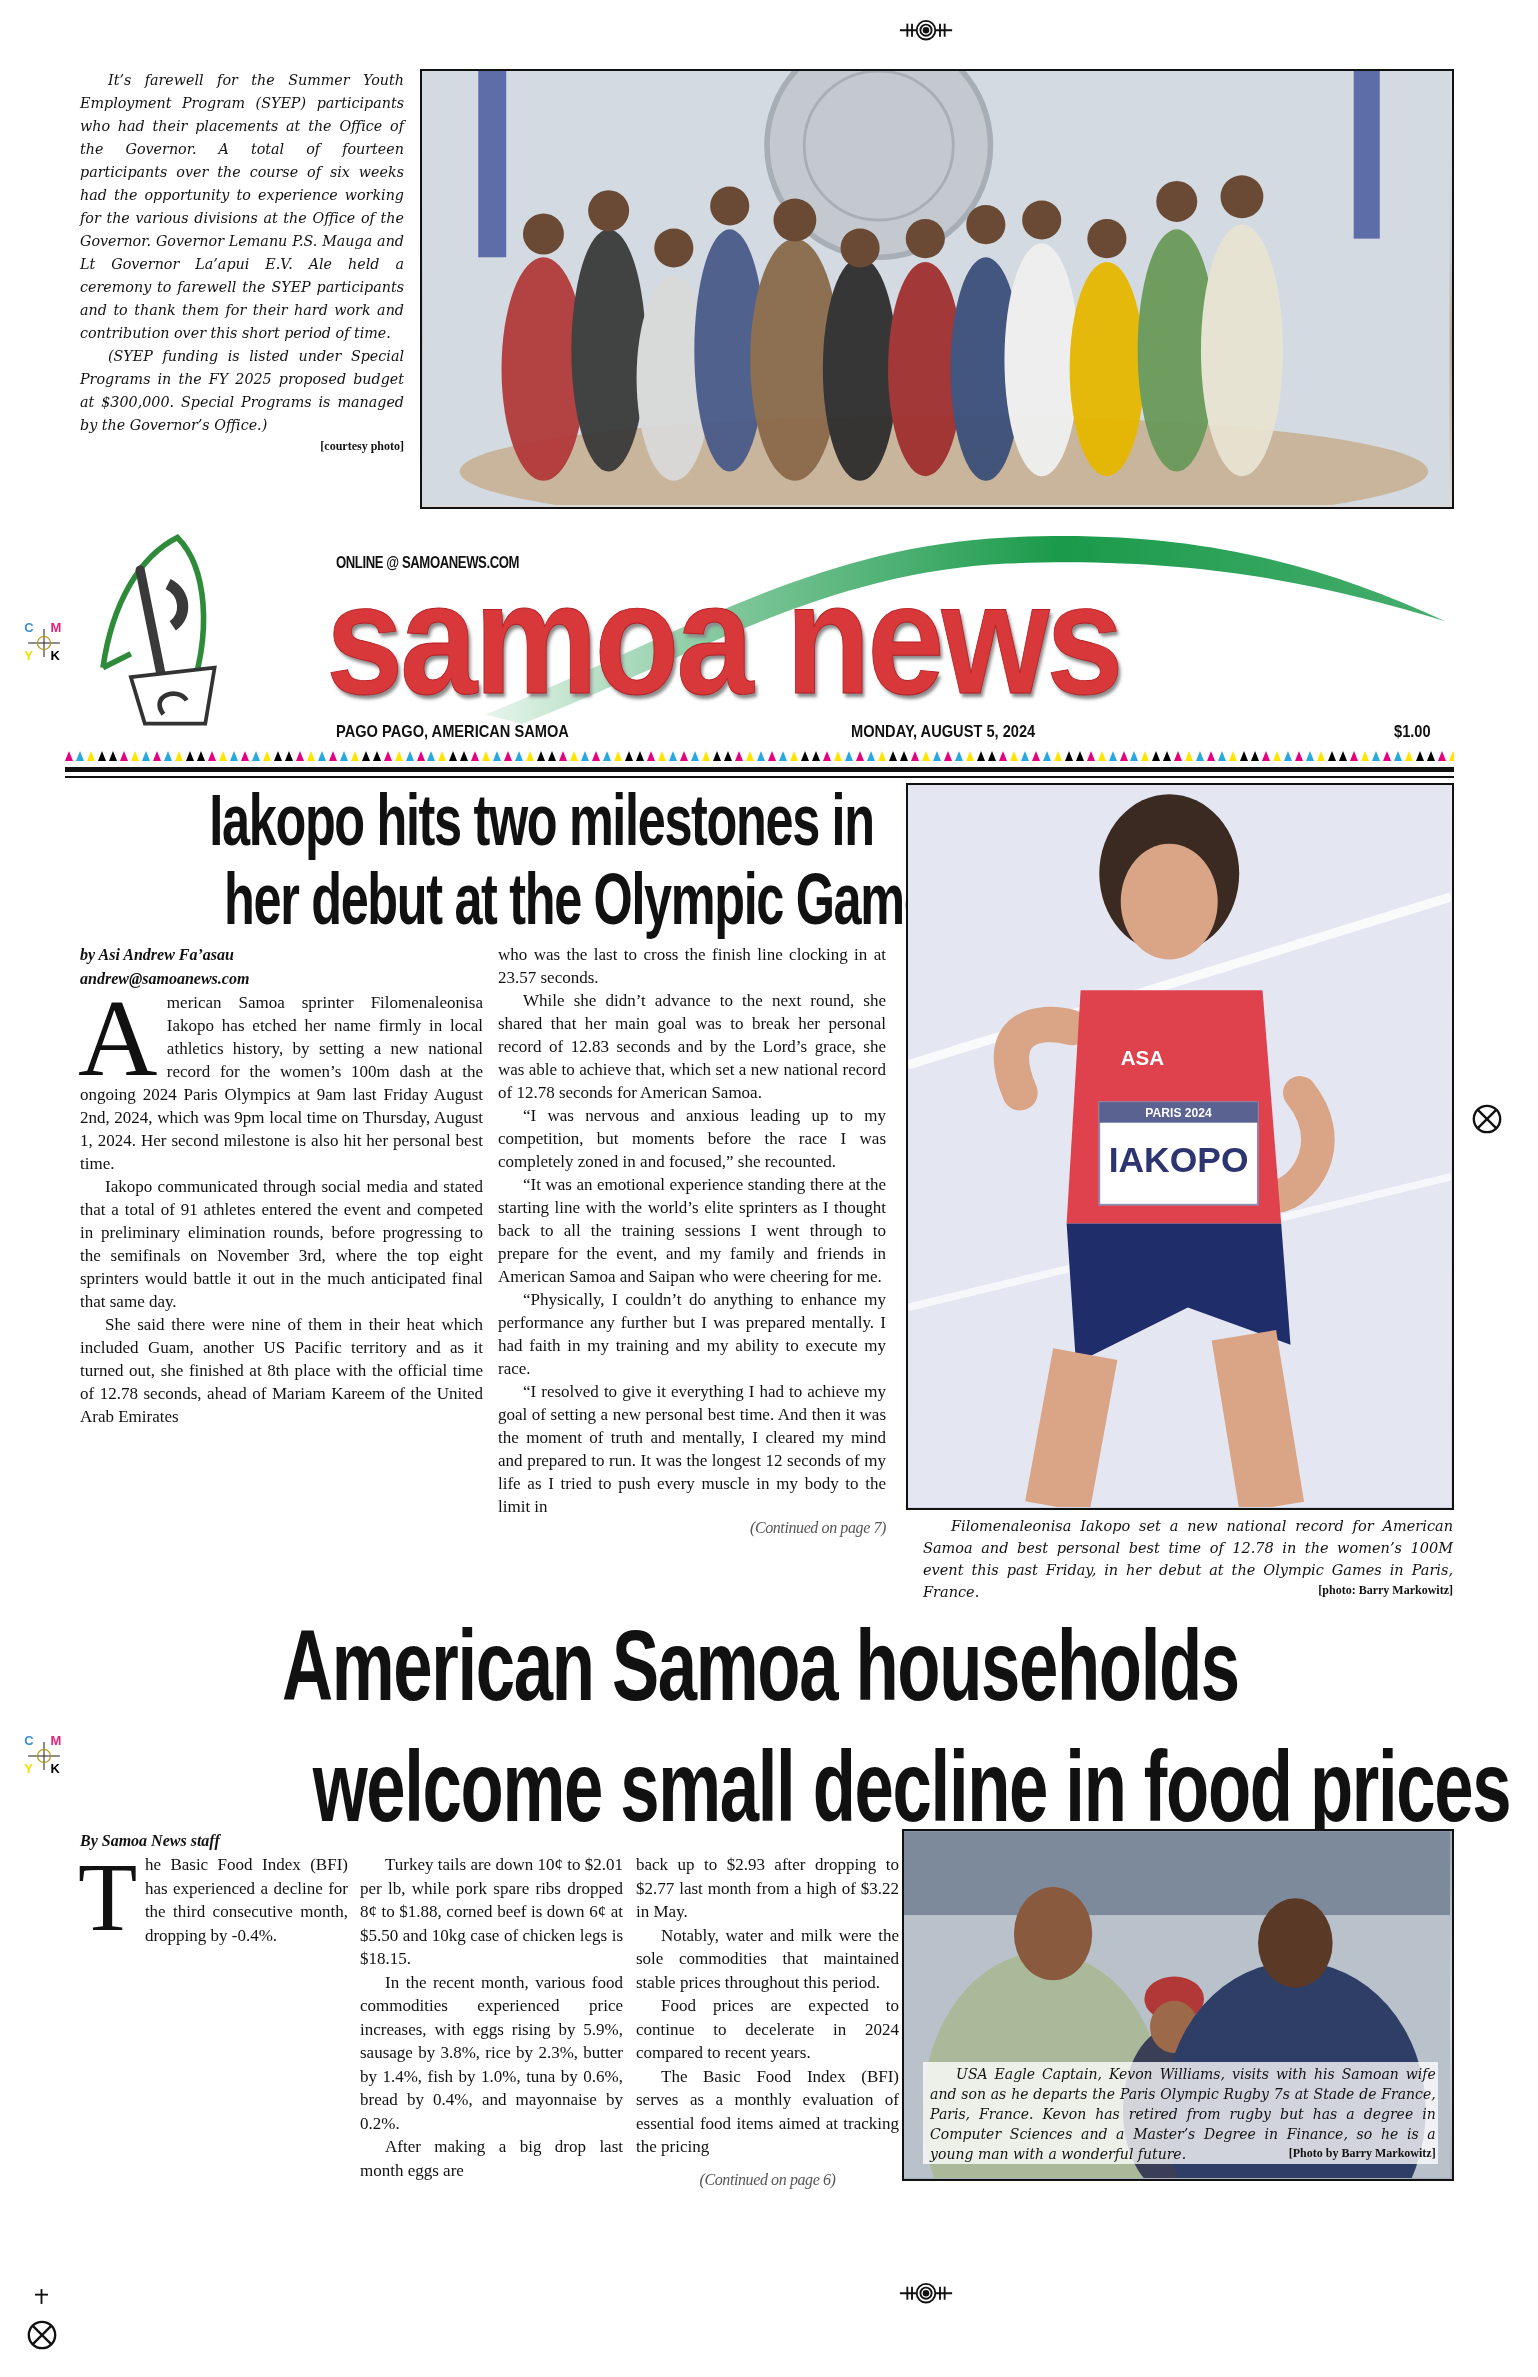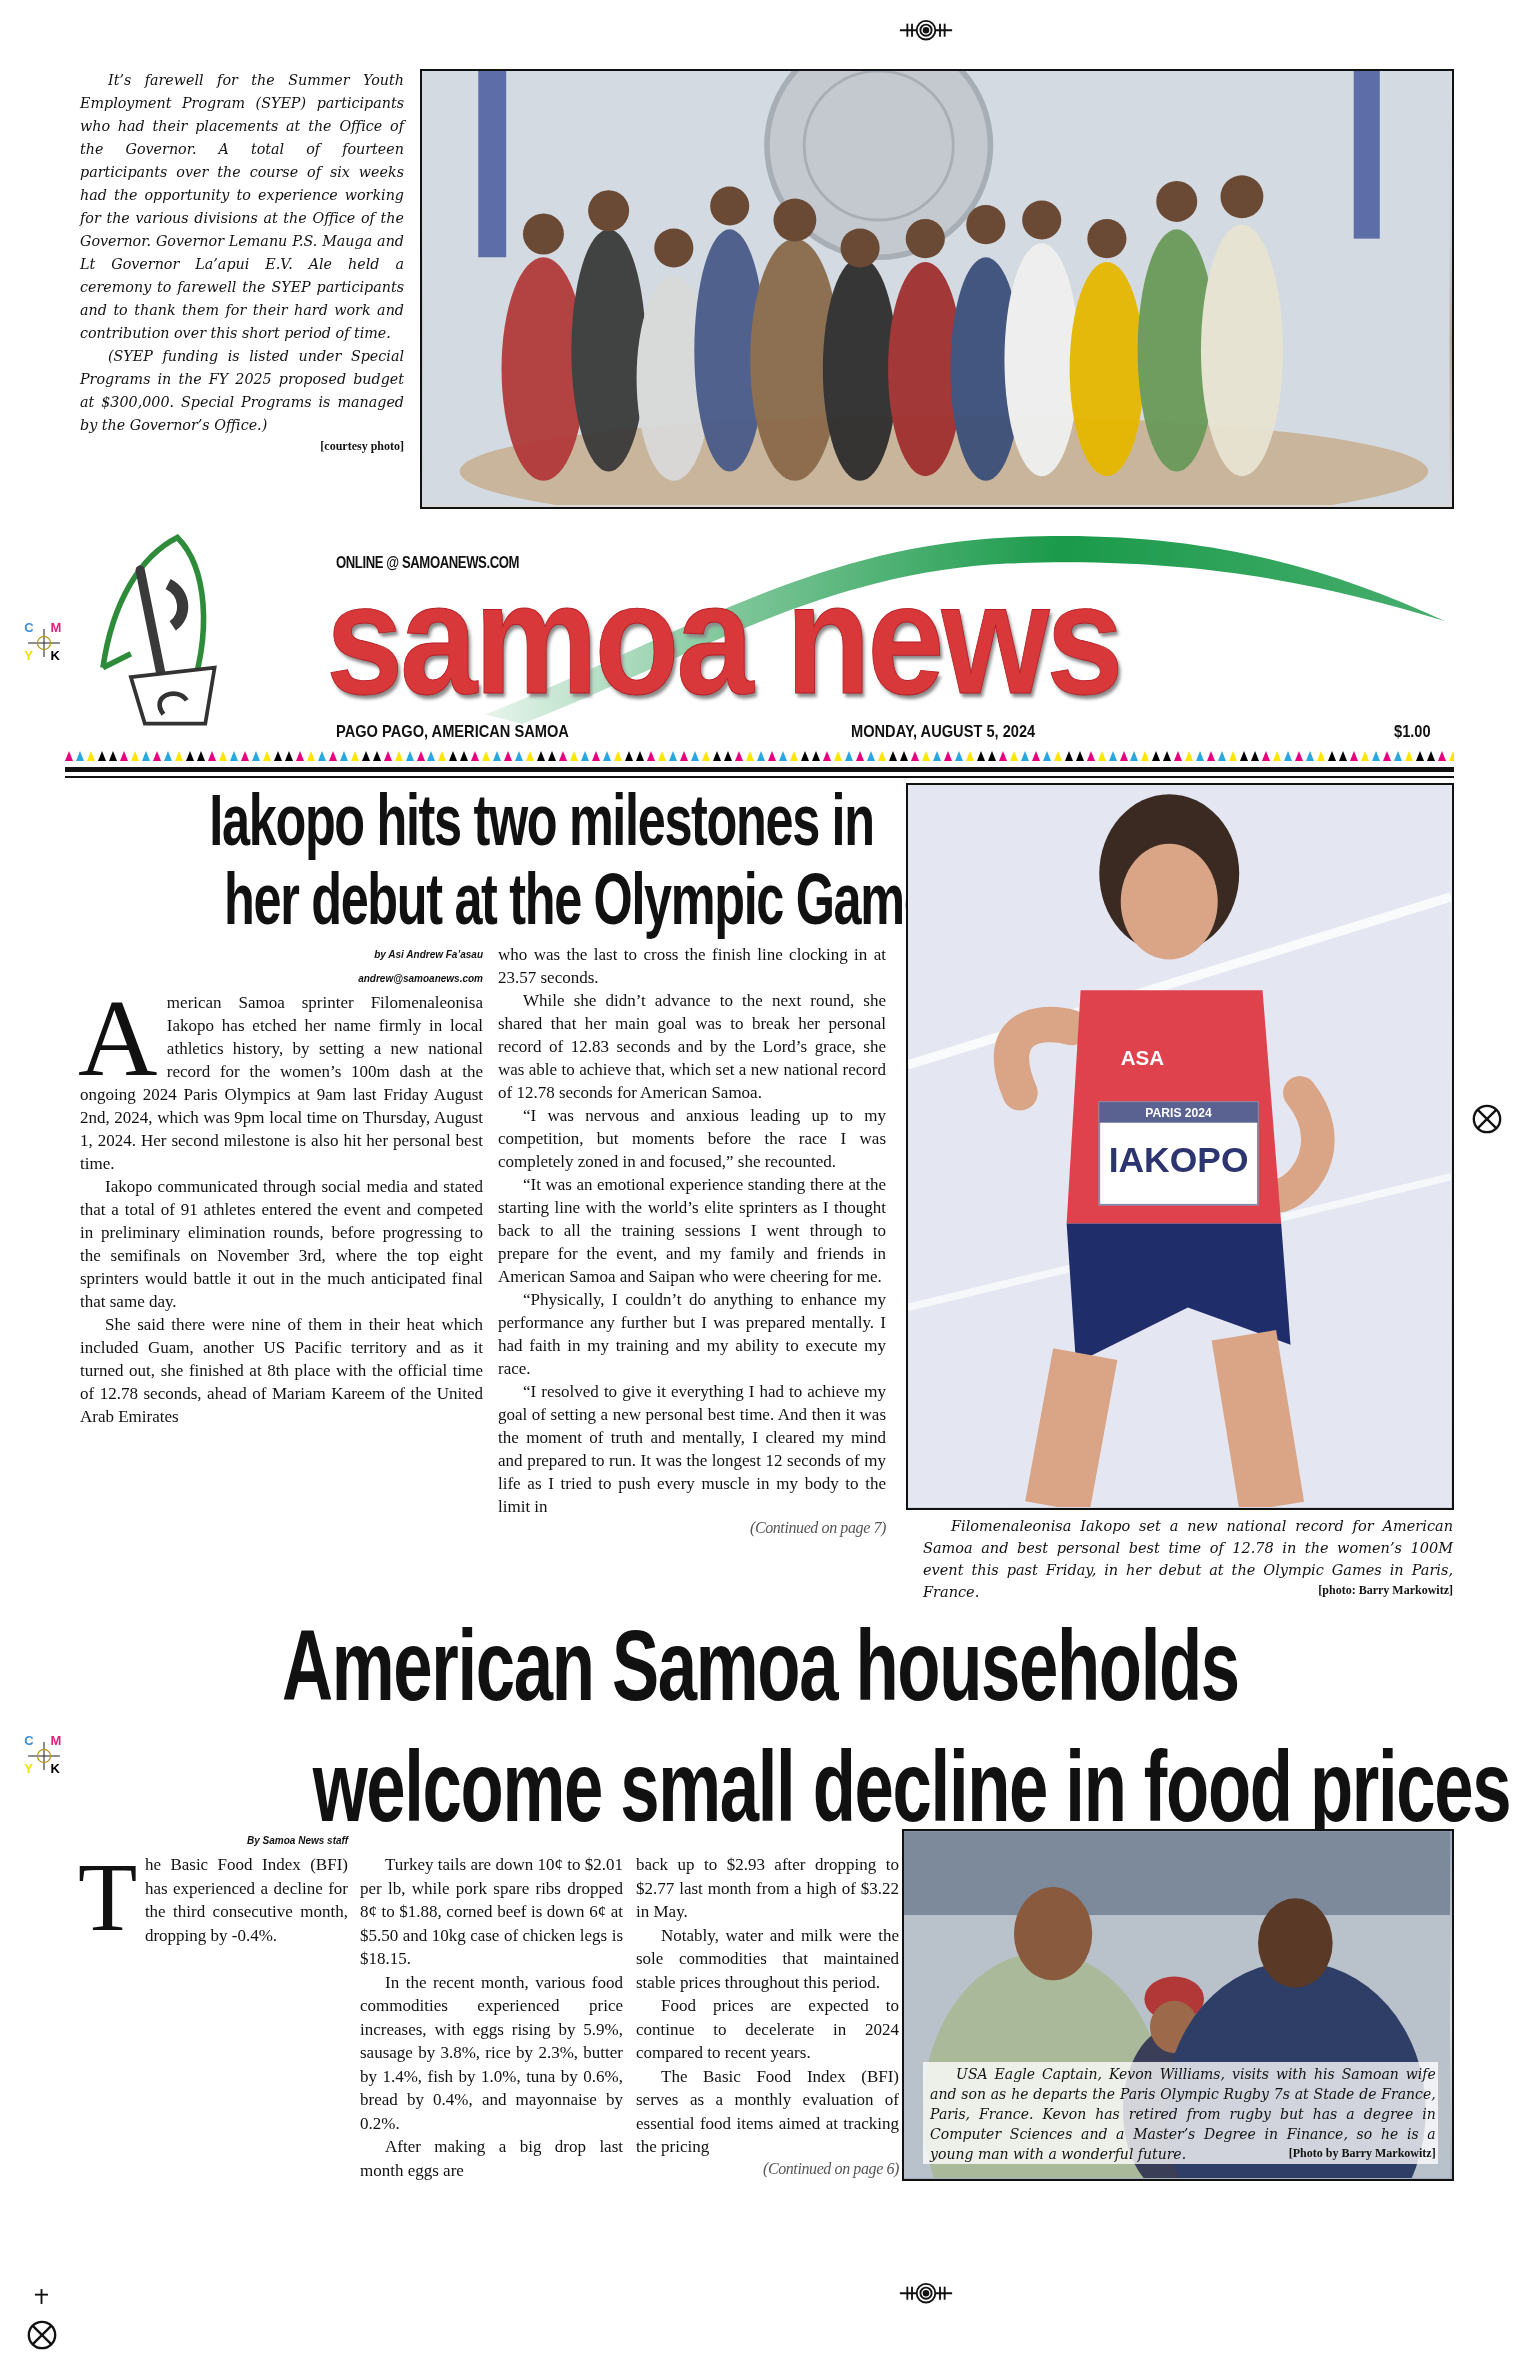--- a/index.html
+++ b/index.html
@@ -37,21 +37,21 @@
   .dl-date { left: 851px; }
   .dl-price { left: 1394px; }
   .triangles { left: 65px; top: 751px; width: 1389px; height: 11.2px; display: flex; gap: 1.9px; overflow: hidden; }
   .triangles i { display: block; width: 0; height: 0; border-left: 4.5px solid transparent; border-right: 4.5px solid transparent; border-bottom: 10.3px solid #000; flex: 0 0 auto; margin-right: 1.1px; }
   .rule-thick { left: 65px; top: 767px; width: 1389px; height: 4.7px; background: #111; }
   .rule-thin { left: 65px; top: 776px; width: 1389px; height: 1.9px; background: #111; }
 
   
   .head1 { left: 67px; top: 781px; width: 835px; font-family: "Liberation Sans", sans-serif; font-weight: bold; font-size: 72px; line-height: 79px; text-align: center; letter-spacing: -1.9px; }
   .head1 span, .head2 span { display: inline-block; transform: scaleX(0.7); transform-origin: center; white-space: nowrap; }
-  .byline { font-family: Liberation Sans, sans-serif; font-style: italic; font-weight: bold; font-size: 10px; line-height: 24px; text-align: right; }
+  .byline { font-family: Liberation Serif, serif; font-style: italic; font-weight: bold; font-size: 16px; line-height: 24px; }
   .body-text { font-family: "Liberation Serif", serif; font-size: 17px; line-height: 23px; text-align: justify; hyphens: auto; }
   .body-text p { text-indent: 25px; }
   .body-text p.first { text-indent: 0; }
   .dropcap { float: left; font-family: "Liberation Serif", serif; font-size: 110px; line-height: 82px; margin: 5.6px 9.3px 0 -1.9px; }
   .col1a { left: 80px; top: 943px; width: 403px; }
   .col1b { left: 498px; top: 943px; width: 388px; }
   .cont { font-family: "Liberation Serif", serif; font-style: italic; font-size: 16px; color: #555; text-align: right; line-height: 20.5px; letter-spacing: -0.4px; }
   .runner-photo { left: 906px; top: 783px; width: 548px; height: 727px; border: 2.8px solid #111; overflow: hidden;
     background: linear-gradient(165deg, #eef1f8 0%, #e2e5f0 40%, #d6d9e8 70%, #cfd3e2 100%); }
   .caption1 { left: 923px; top: 1515px; width: 530px; font-family: "DejaVu Serif", serif; font-style: italic; font-size: 14.5px; line-height: 22px; text-align: justify; }
@@ -408,21 +408,21 @@
     <p>After making a big drop last month eggs are</p>
   </div>
 </div>
 <div class="abs col2c">
   <div class="body-text body2" style="margin-top:24px">
     <p class="first">back up to $2.93 after dropping to $2.77 last month from a high of $3.22 in May.</p>
     <p>Notably, water and milk were the sole commodities that maintained stable prices throughout this period.</p>
     <p>Food prices are expected to continue to decelerate in 2024 compared to recent years.</p>
     <p>The Basic Food Index (BFI) serves as a monthly evaluation of essential food items aimed at tracking the pricing</p>
   </div>
-  <div class="cont" style="margin-top:0">(Continued on page 6)</div>
+  <div class="cont" style="text-align:center;margin-top:11px">(Continued on page 6)</div>
 </div>
 
 <div class="abs rugby-photo">
   <svg class="abs" style="left:0;top:0" width="546" height="347" viewBox="0 0 586 372">
     <rect width="586" height="372" fill="#b9c1cb"></rect>
     <rect x="0" y="0" width="586" height="90" fill="#7d8a9c"></rect>
     <ellipse cx="150" cy="300" rx="130" ry="170" fill="#a9b99a"></ellipse>
     <ellipse cx="160" cy="110" rx="42" ry="50" fill="#8a5a3e"></ellipse>
     <ellipse cx="290" cy="300" rx="55" ry="90" fill="#3a3f57"></ellipse>
     <ellipse cx="290" cy="180" rx="32" ry="24" fill="#b23838"></ellipse>

